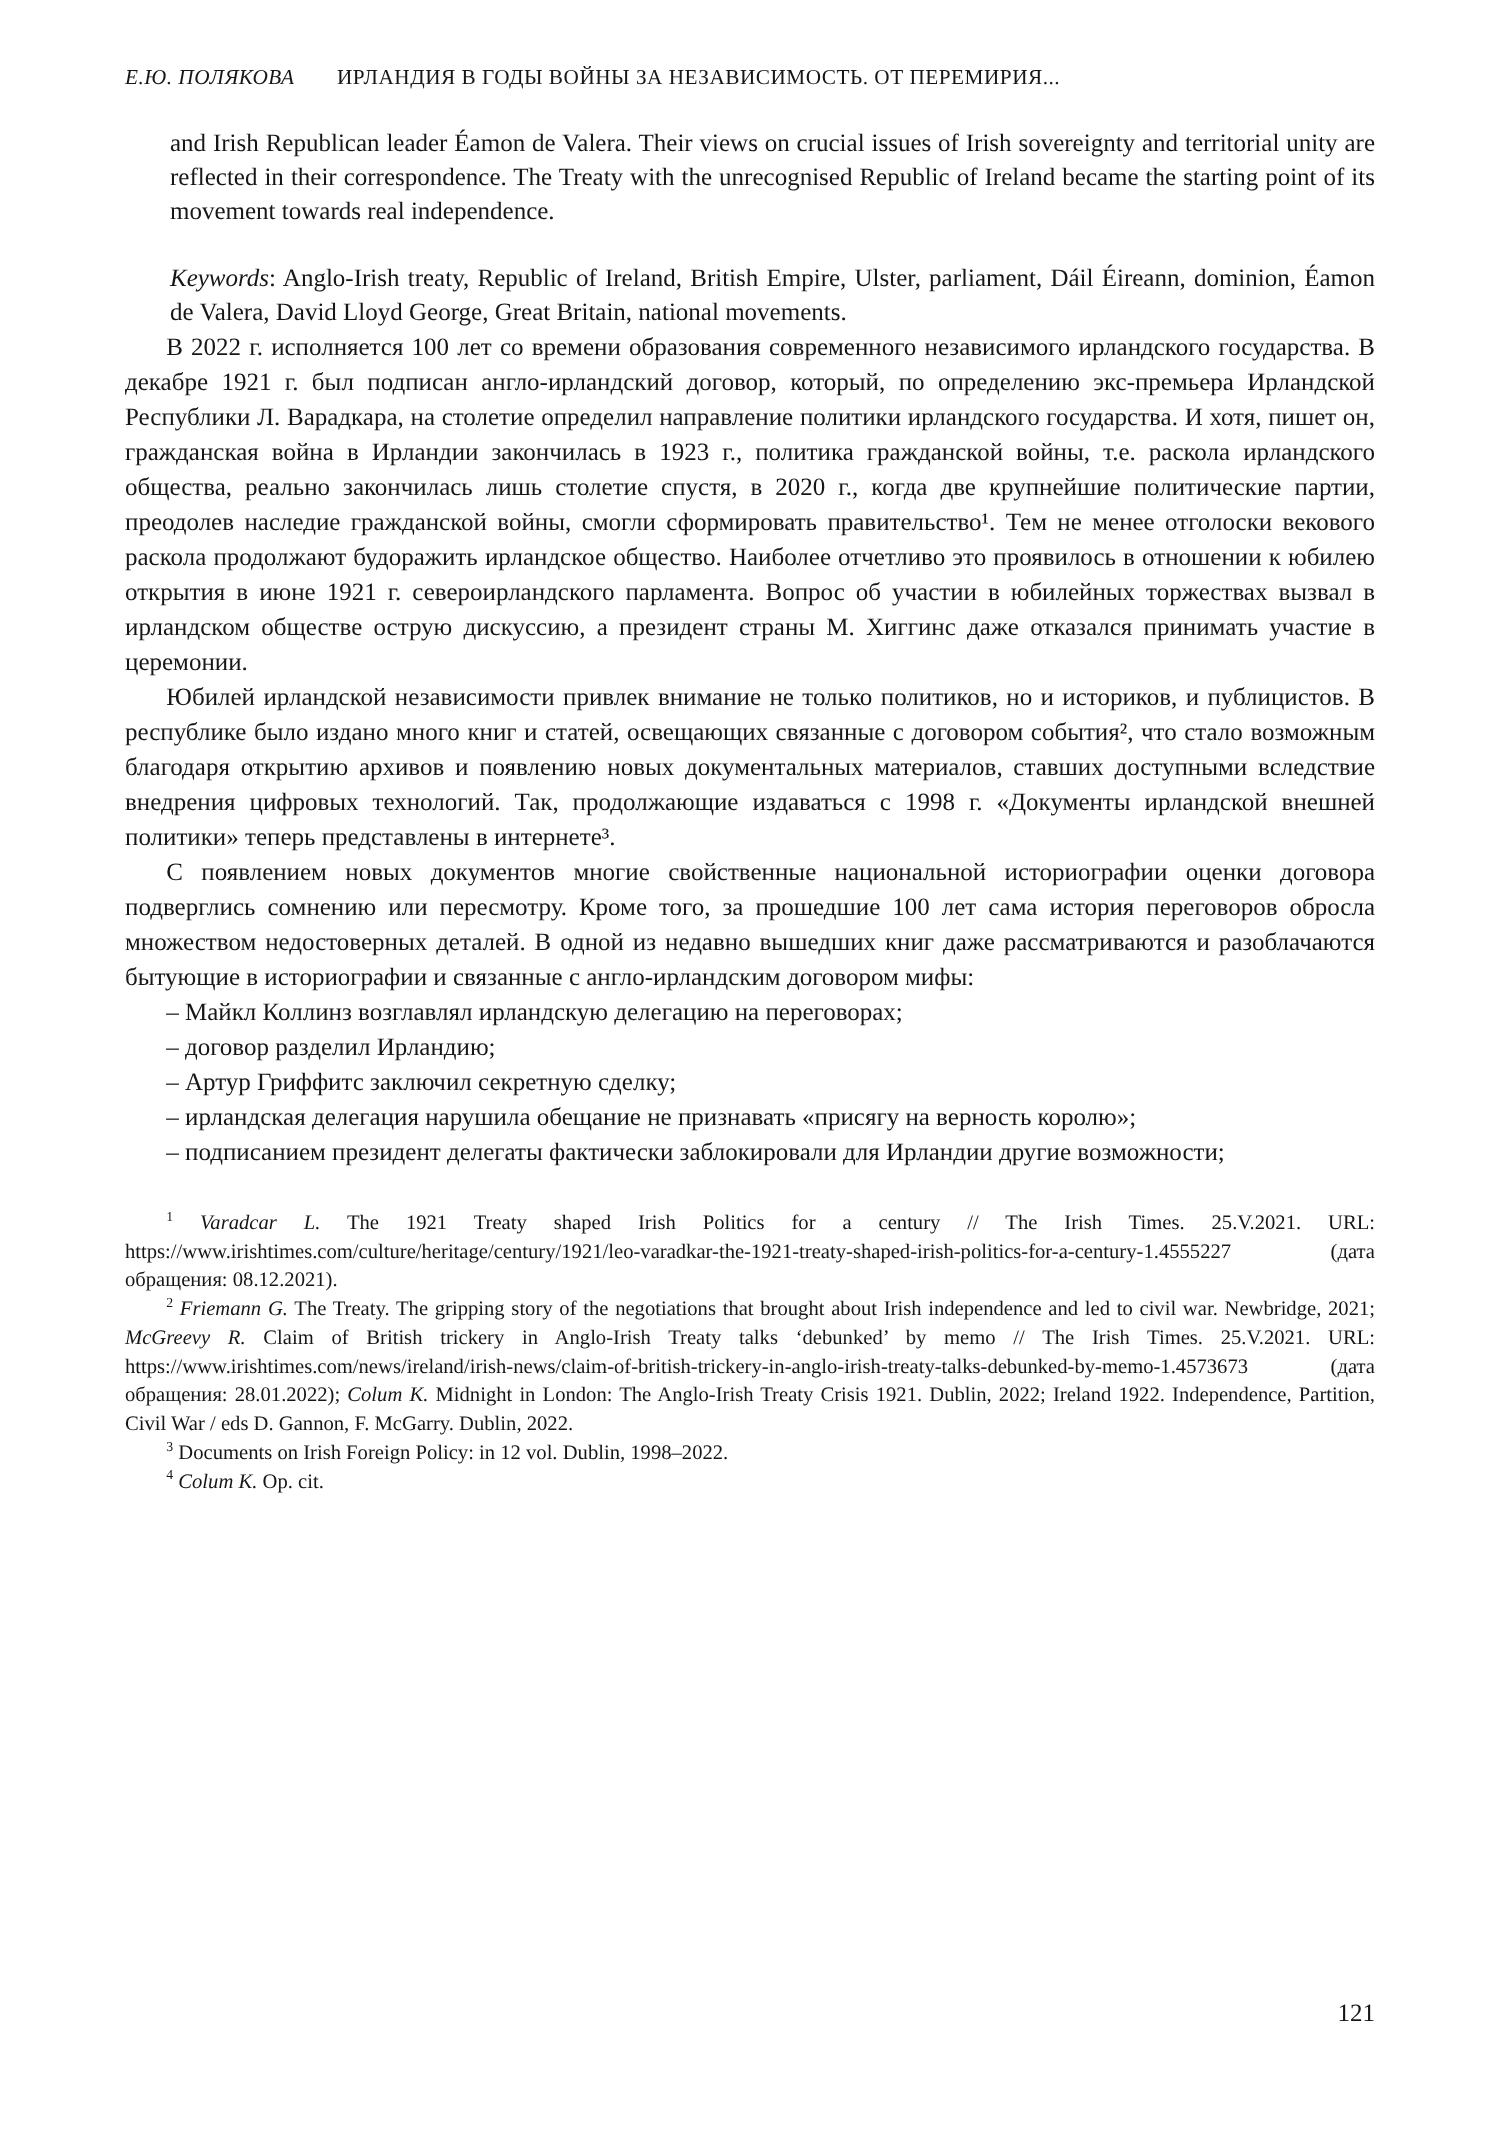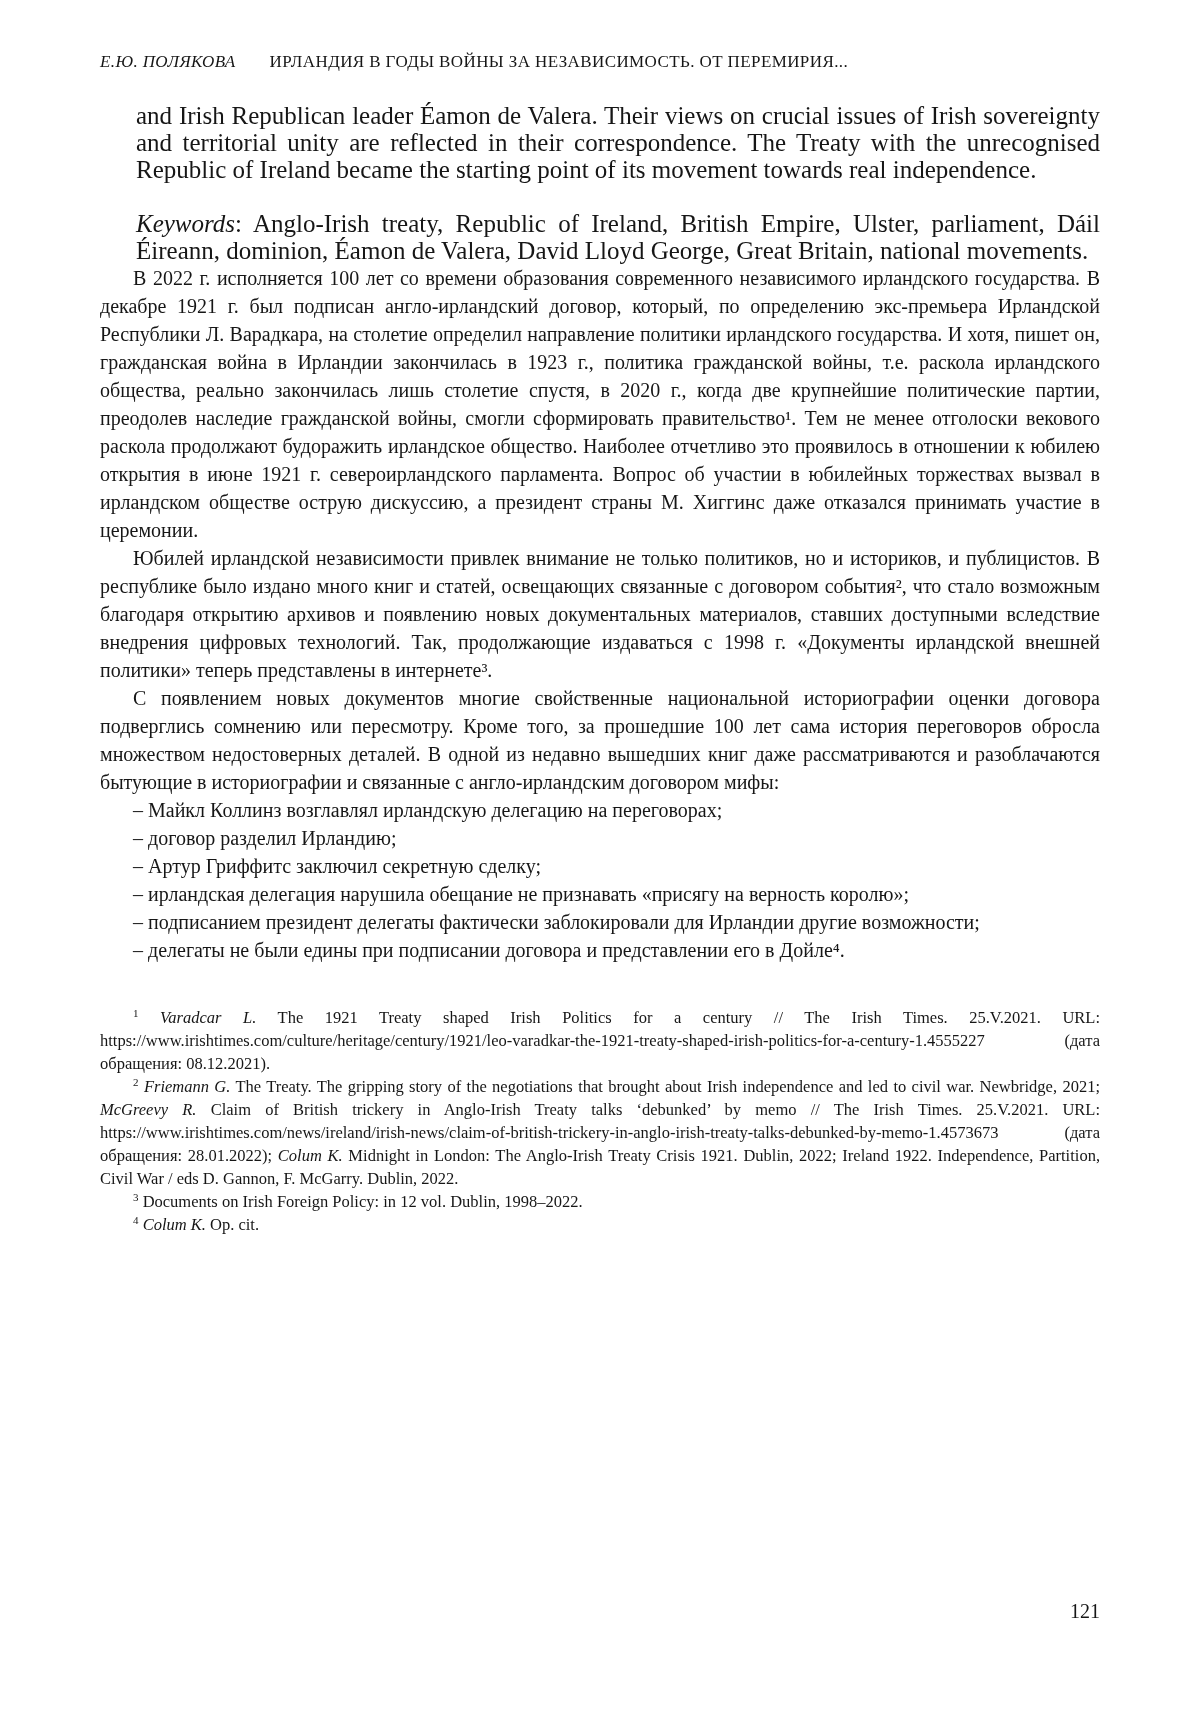--- a/index.html
+++ b/index.html
@@ -22,38 +22,38 @@
     font-size: 17px;
     letter-spacing: 0.4px;
     white-space: nowrap;
   }
   .running-head .author {
     font-style: italic;
     margin-right: 34px;
   }
   .abstract {
     margin: 30px 0 0 36px;
-    font-size: 25px;
+    font-size: 20px;
     line-height: 27px;
     text-align: justify;
   }
   .abstract p { margin: 0; }
   .abstract .keywords { margin-top: 27px; }
   .it { font-style: italic; }
   .body-text {
     font-size: 20px;
     line-height: 28px;
     text-align: justify;
   }
   .para {
     margin: 0;
     text-indent: 33px;
   }
   .footnotes {
-    margin-top: 42px;
+    margin-top: 30px;
     font-size: 16.5px;
     line-height: 23px;
     text-align: justify;
   }
   .footnote {
     margin: 0;
     text-indent: 33px;
   }
   .fn-marker {
     font-size: 11px;
@@ -82,21 +82,20 @@
 
   <section class="body-text">
     <p class="para">В 2022 г. исполняется 100 лет со времени образования современного независимого ирландского государства. В декабре 1921 г. был подписан англо-ирландский договор, который, по определению экс-премьера Ирландской Республики Л. Варадкара, на столетие определил направление политики ирландского государства. И хотя, пишет он, гражданская война в Ирландии закончилась в 1923 г., политика гражданской войны, т.е. раскола ирландского общества, реально закончилась лишь столетие спустя, в 2020 г., когда две крупнейшие политические партии, преодолев наследие гражданской войны, смогли сформировать правительство¹. Тем не менее отголоски векового раскола продолжают будоражить ирландское общество. Наиболее отчетливо это проявилось в отношении к юбилею открытия в июне 1921 г. североирландского парламента. Вопрос об участии в юбилейных торжествах вызвал в ирландском обществе острую дискуссию, а президент страны М. Хиггинс даже отказался принимать участие в церемонии.</p>
     <p class="para">Юбилей ирландской независимости привлек внимание не только политиков, но и историков, и публицистов. В республике было издано много книг и статей, освещающих связанные с договором события², что стало возможным благодаря открытию архивов и появлению новых документальных материалов, ставших доступными вследствие внедрения цифровых технологий. Так, продолжающие издаваться с 1998 г. «Документы ирландской внешней политики» теперь представлены в интернете³.</p>
     <p class="para">С появлением новых документов многие свойственные национальной историографии оценки договора подверглись сомнению или пересмотру. Кроме того, за прошедшие 100 лет сама история переговоров обросла множеством недостоверных деталей. В одной из недавно вышедших книг даже рассматриваются и разоблачаются бытующие в историографии и связанные с англо-ирландским договором мифы:</p>
     <p class="para">– Майкл Коллинз возглавлял ирландскую делегацию на переговорах;</p>
     <p class="para">– договор разделил Ирландию;</p>
     <p class="para">– Артур Гриффитс заключил секретную сделку;</p>
     <p class="para">– ирландская делегация нарушила обещание не признавать «присягу на верность королю»;</p>
     <p class="para">– подписанием президент делегаты фактически заблокировали для Ирландии другие возможности;</p>
-    <p class="para">– делегаты не были едины при подписании договора и представлении его в Дойле⁴.</p>
   </section>
 
   <section class="footnotes">
     <p class="footnote"><sup class="fn-marker">1</sup>
       <span class="it">Varadcar L.</span><span> The 1921 Treaty shaped Irish Politics for a century // The Irish Times. 25.V.2021. URL: https://www.irishtimes.com/culture/heritage/century/1921/leo-varadkar-the-1921-treaty-shaped-irish-politics-for-a-century-1.4555227 (дата обращения: 08.12.2021).</span></p>
 
     <p class="footnote"><sup class="fn-marker">2</sup>
       <span class="it">Friemann G.</span><span> The Treaty. The gripping story of the negotiations that brought about Irish independence and led to civil war. Newbridge, 2021; </span><span class="it">McGreevy R.</span><span> Claim of British trickery in Anglo-Irish Treaty talks ‘debunked’ by memo // The Irish Times. 25.V.2021. URL: https://www.irishtimes.com/news/ireland/irish-news/claim-of-british-trickery-in-anglo-irish-treaty-talks-debunked-by-memo-1.4573673 (дата обращения: 28.01.2022); </span><span class="it">Colum K.</span><span> Midnight in London: The Anglo-Irish Treaty Crisis 1921. Dublin, 2022; Ireland 1922. Independence, Partition, Civil War / eds D. Gannon, F. McGarry. Dublin, 2022.</span></p>
 
     <p class="footnote"><sup class="fn-marker">3</sup>

